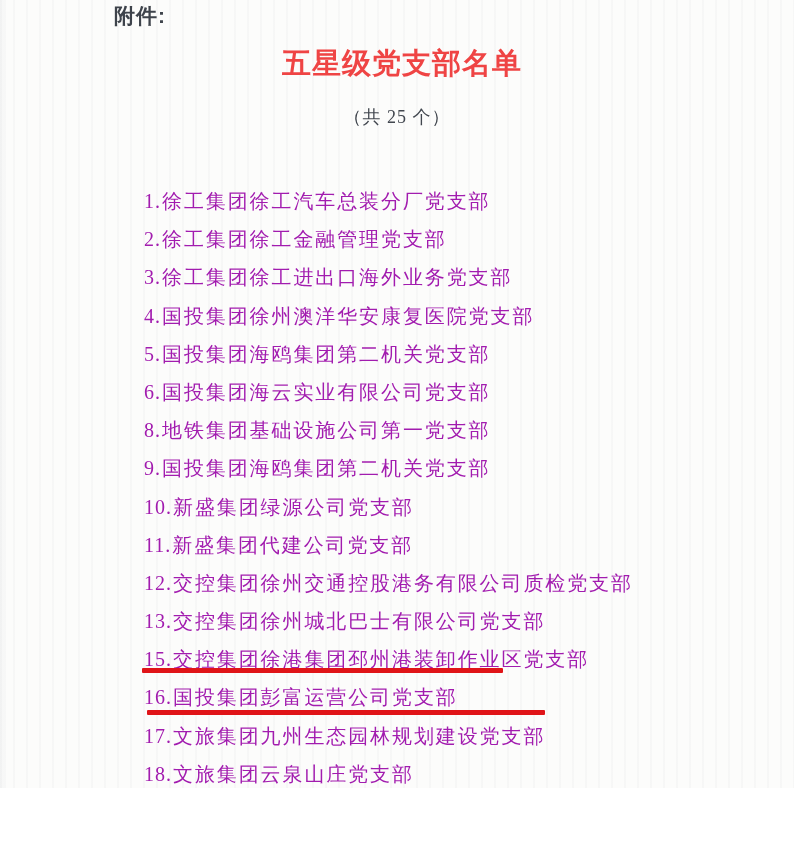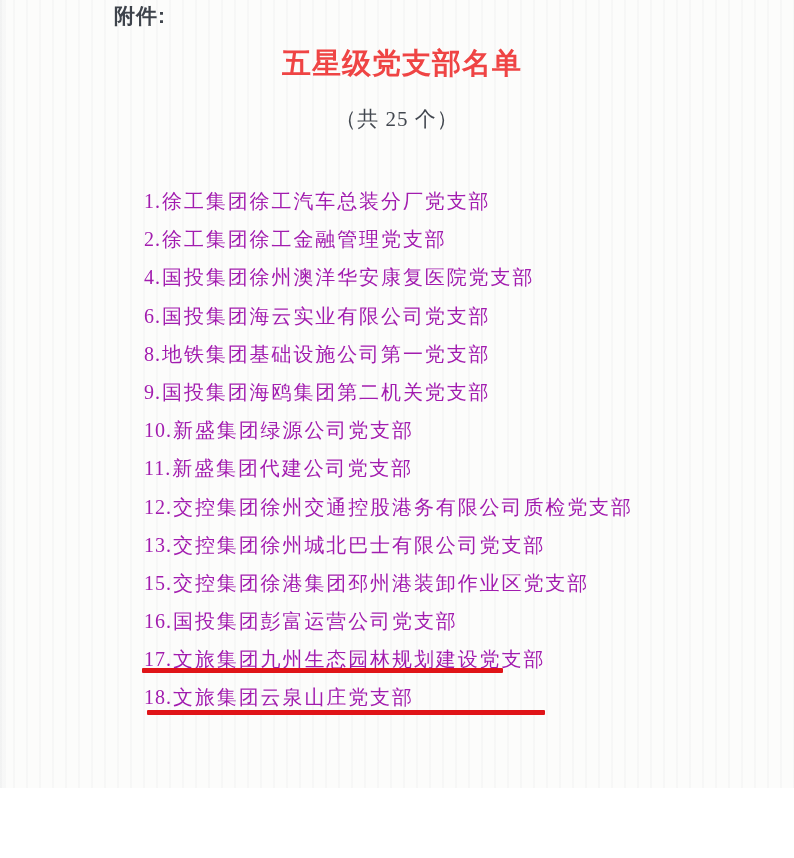--- a/index.html
+++ b/index.html
@@ -51,21 +51,21 @@
     font-weight: bold;
     letter-spacing: 1px;
     color: #ef4444;
   }
   .doc-subtitle {
     position: absolute;
     left: 0;
     top: 105px;
     width: 100%;
     text-align: center;
-    font-size: 21px;
+    font-size: 18px;
     letter-spacing: 1px;
     color: #42474f;
   }
   .branch-list {
     position: absolute;
     left: 144px;
     top: 182px;
     margin: 0;
     padding: 0;
     list-style: none;
@@ -93,21 +93,23 @@
 <div class="page">
   <div class="attachment-label">附件:</div>
 
   <h1 class="doc-title">五星级党支部名单</h1>
 
   <div class="doc-subtitle">（共 25 个）</div>
 
   <ol class="branch-list">
       <li class="row"><span class="num">1.</span><span class="txt">徐工集团徐工汽车总装分厂党支部</span></li>
       <li class="row"><span class="num">2.</span><span class="txt">徐工集团徐工金融管理党支部</span></li>
+      <li class="row"><span class="num">3.</span><span class="txt">徐工集团徐工进出口海外业务党支部</span></li>
       <li class="row"><span class="num">4.</span><span class="txt">国投集团徐州澳洋华安康复医院党支部</span></li>
+      <li class="row"><span class="num">5.</span><span class="txt">国投集团海鸥集团第二机关党支部</span></li>
       <li class="row"><span class="num">6.</span><span class="txt">国投集团海云实业有限公司党支部</span></li>
       <li class="row"><span class="num">8.</span><span class="txt">地铁集团基础设施公司第一党支部</span></li>
       <li class="row"><span class="num">9.</span><span class="txt">国投集团海鸥集团第二机关党支部</span></li>
       <li class="row"><span class="num">10.</span><span class="txt">新盛集团绿源公司党支部</span></li>
       <li class="row"><span class="num">11.</span><span class="txt">新盛集团代建公司党支部</span></li>
       <li class="row"><span class="num">12.</span><span class="txt">交控集团徐州交通控股港务有限公司质检党支部</span></li>
       <li class="row"><span class="num">13.</span><span class="txt">交控集团徐州城北巴士有限公司党支部</span></li>
       <li class="row"><span class="num">15.</span><span class="txt">交控集团徐港集团邳州港装卸作业区党支部</span></li>
       <li class="row"><span class="num">16.</span><span class="txt">国投集团彭富运营公司党支部</span></li>
       <li class="row"><span class="num">17.</span><span class="txt">文旅集团九州生态园林规划建设党支部</span></li>

